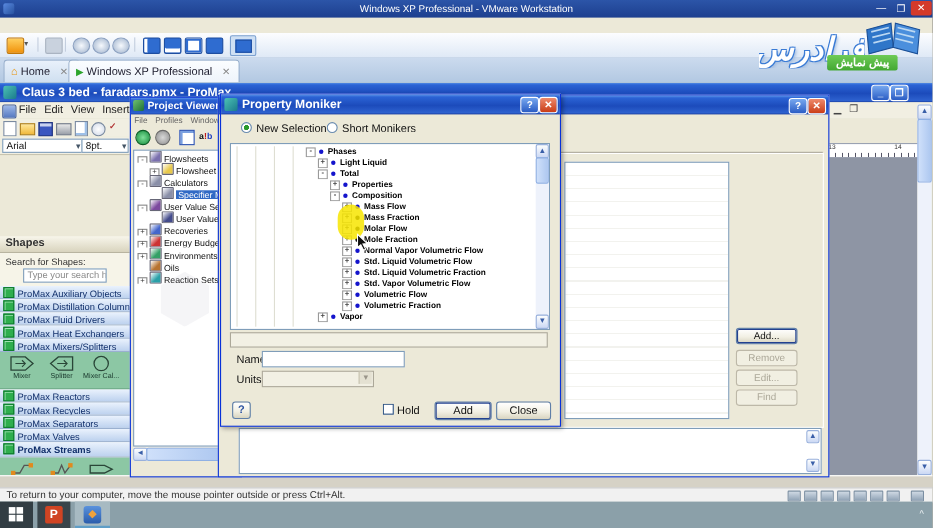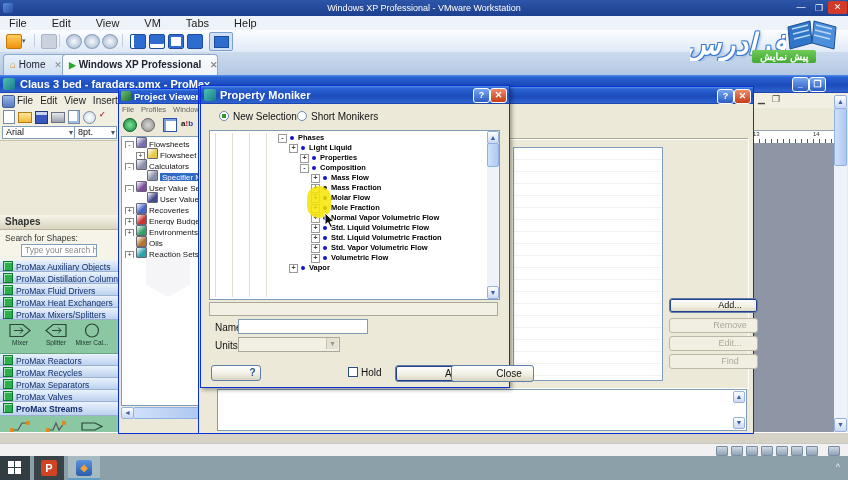--- a/index.html
+++ b/index.html
@@ -28,21 +28,21 @@
   #brand-badge{background:linear-gradient(#6ecb57,#43a832);color:#fff;font-size:10px;font-weight:bold;
     padding:1px 8px;border-radius:2px;}
 
   
   .xp-title{background:linear-gradient(180deg,#5a93e8 0%,#2b63d5 12%,#1c4bbb 55%,#2e62cf 92%,#16399b 100%);
     color:#fff;font-weight:bold;font-size:11px;}
   .xp-btn{position:absolute;width:15px;height:13px;border:1px solid #fff;border-radius:3px;
     background:linear-gradient(#77a8ef,#2a5cc4);color:#fff;font-size:9px;line-height:12px;text-align:center;}
   .sunken{background:#fff;border:1px solid #7f9db9;}
   .xpbutton{background:linear-gradient(#ffffff,#f2f0e4 55%,#d8d4c0);border:1px solid #5f7fa8;
-    border-radius:3px;font-size:10px;text-align:center;color:#111;padding-left:33px;}
+    border-radius:3px;font-size:10px;text-align:center;color:#111;}
   .xpbutton.default{outline:1px solid #23408f;outline-offset:-2px;}
   .xpbutton.disabled{background:#f1efe2;border:1px solid #bdb8a8;color:#aca899;outline:none;}
 
   
   #shapes-panel{left:0;top:140px;width:118px;height:292px;background:#f6f4e8;border-right:1px solid #b6b2a0;}
   .shp-bar{height:10px;padding:1px 0 0 3px;background:linear-gradient(#eaf2fd,#bcd1ee);
     border-bottom:1px solid #9ab0d0;font-size:8.5px;color:#12306b;white-space:nowrap;overflow:hidden;}
   .shp-bar .cube{display:inline-block;width:8px;height:8px;background:#2fae4e;border:1px solid #0c7a2c;
     vertical-align:-1px;margin-right:3px;box-shadow:inset 1px 1px 0 #9fe3b2;}
   .shp-group{background:#8cc7a4;border-bottom:1px solid #6aa584;display:flex;flex-wrap:wrap;
@@ -86,21 +86,20 @@
 <div id="screen">
 
   <div class="r nosel" id="vm-titlebar">
     <div class="r" style="left:3px;top:3px;width:10px;height:10px;background:linear-gradient(135deg,#5a8ae0,#27519e);border-radius:2px;"></div>
     <span>Windows XP Professional - VMware Workstation</span>
     <div class="r" style="right:40px;top:3px;width:14px;height:11px;color:#fff;font-size:9px;line-height:9px;text-align:center;">—</div>
     <div class="r" style="right:22px;top:3px;width:14px;height:11px;color:#fff;font-size:9px;line-height:11px;text-align:center;">❐</div>
     <div class="r" style="right:1px;top:1px;width:19px;height:13px;background:#d43a2a;color:#fff;font-size:9px;line-height:13px;text-align:center;border-radius:2px;">✕</div>
   </div>
 
-  <div class="r nosel" id="vm-menubar"><span style="margin-right: 7px;">File</span><span style="margin-right: 7px;">Edit</span><span style="margin-right: 7px;">View</span><span style="margin-right: 7px;">VM</span><span style="margin-right: 7px;">Tabs</span><span style="margin-right: 7px;">Help</span></div>
 
   <div class="r" id="vm-toolbar">
     <div class="vmt" style="left:6px;background:linear-gradient(#ffcf5e,#f0920b);border:1px solid #c27708;"></div>
     <div class="vmt" style="left:22px;width:8px;color:#555;font-size:7px;line-height:13px;border:none;">▾</div>
     <div class="r" style="left:34px;top:4px;width:1px;height:13px;background:#c3cede;"></div>
     <div class="vmt" style="left:41px;background:#c9d2de;border:1px solid #aab4c2;"></div>
     <div class="r" style="left:59px;top:4px;width:1px;height:13px;background:#c3cede;"></div>
     <div class="vmt" style="left:66px;border-radius:50%;background:radial-gradient(#f6f9fd,#9fb2cc);border:1px solid #8ba0c0;"></div>
     <div class="vmt" style="left:84px;border-radius:50%;background:radial-gradient(#f6f9fd,#9fb2cc);border:1px solid #8ba0c0;"></div>
     <div class="vmt" style="left:102px;border-radius:50%;background:radial-gradient(#f6f9fd,#9fb2cc);border:1px solid #8ba0c0;"></div>
@@ -113,21 +112,21 @@
       <div class="r" style="left:4px;top:3px;width:13px;height:10px;background:#2f6cd0;border:1px solid #1d4da0;"></div>
     </div>
   </div>
 
   <div class="r" id="vm-tabbar">
     <div class="vtab nosel" style="left:3px;width:56px;background:linear-gradient(#e9f1fb,#cfdff0);">
       <span style="color:#e8930c;font-size:10px;">⌂</span>
       <span>Home</span>
       <span class="x">✕</span>
     </div>
-    <div class="vtab nosel" style="left:62px;width:142px;background:linear-gradient(#fbfdff,#eef4fb);font-weight:bold;">
+    <div class="vtab nosel" style="left:62px;width:142px;background:linear-gradient(#fbfdff,#eef4fb);font-weight:normal;">
       <span style="color:#2ca52c;font-size:9px;">▶</span>
       <span>Windows XP Professional</span>
       <span class="x">✕</span>
     </div>
   </div>
 
   <div class="r" style="left:690px;top:17px;width:158px;height:44px;z-index:80;">
     <svg class="r" style="left:96px;top:2px;" width="52" height="32" viewBox="0 0 52 32">
       <polygon points="2,8 24,2 26,24 4,30" fill="#2f76c9" stroke="#1b4f96" stroke-width="1"></polygon>
       <polygon points="50,8 28,2 26,24 48,30" fill="#4b8fdd" stroke="#1b4f96" stroke-width="1"></polygon>
@@ -334,20 +333,25 @@
               <span class="mk-exp" style="left: 68px;">-</span>
               <span class="mk-dot" style="left: 80px; background: rgb(20, 20, 204);"></span>
               <span style="position: absolute; left: 88px;">Phases</span>
             </div>
             <div class="mk-row nosel">
               <span class="mk-exp" style="left: 79px;">+</span>
               <span class="mk-dot" style="left: 91px; background: rgb(20, 20, 204);"></span>
               <span style="position: absolute; left: 99px;">Light Liquid</span>
             </div>
             <div class="mk-row nosel">
+              <span class="mk-exp" style="left: 79px;">-</span>
+              <span class="mk-dot" style="left: 91px; background: rgb(20, 20, 204);"></span>
+              <span style="position: absolute; left: 99px;">Total</span>
+            </div>
+            <div class="mk-row nosel">
               <span class="mk-exp" style="left: 90px;">+</span>
               <span class="mk-dot" style="left: 102px; background: rgb(20, 20, 204);"></span>
               <span style="position: absolute; left: 110px;">Properties</span>
             </div>
             <div class="mk-row nosel">
               <span class="mk-exp" style="left: 90px;">-</span>
               <span class="mk-dot" style="left: 102px; background: rgb(20, 20, 204);"></span>
               <span style="position: absolute; left: 110px;">Composition</span>
             </div>
             <div class="mk-row nosel">
@@ -387,20 +391,25 @@
             </div>
             <div class="mk-row nosel">
               <span class="mk-exp" style="left: 101px;">+</span>
               <span class="mk-dot" style="left: 113px; background: rgb(20, 20, 204);"></span>
               <span style="position: absolute; left: 121px;">Std. Vapor Volumetric Flow</span>
             </div>
             <div class="mk-row nosel">
               <span class="mk-exp" style="left: 101px;">+</span>
               <span class="mk-dot" style="left: 113px; background: rgb(20, 20, 204);"></span>
               <span style="position: absolute; left: 121px;">Volumetric Flow</span>
+            </div>
+            <div class="mk-row nosel">
+              <span class="mk-exp" style="left: 101px;">+</span>
+              <span class="mk-dot" style="left: 113px; background: rgb(20, 20, 204);"></span>
+              <span style="position: absolute; left: 121px;">Volumetric Fraction</span>
             </div>
             <div class="mk-row nosel">
               <span class="mk-exp" style="left: 79px;">+</span>
               <span class="mk-dot" style="left: 91px; background: rgb(20, 20, 204);"></span>
               <span style="position: absolute; left: 99px;">Vapor</span>
             </div>
           </div>
         <div class="r" style="left:97px;top:55px;width:24px;height:32px;border-radius:12px;background:#f7e500;opacity:.85;z-index:5;pointer-events:none;"></div>
         <div class="r" style="right:0;top:0;width:12px;height:100%;background:#eef2fb;z-index:6;">
           <div class="sb-btn" style="left:0;top:0;width:10px;height:11px;line-height:11px;">▲</div>
@@ -428,20 +437,21 @@
     </div>
 
     <svg class="cursor-arrow" style="left:324px;top:137px;" width="12" height="17" viewBox="0 0 12 17">
       <polygon points="1,1 1,13 4,10.5 6.5,15.5 8.5,14.5 6,9.8 10,9.5" fill="#111" stroke="#fff" stroke-width="1"></polygon>
     </svg>
 
     <div class="r" style="left:0;top:357px;width:848px;height:11px;background:#d6d2c6;border-top:1px solid #fff;"></div>
   </div>
 
   <div class="r nosel" style="left:0;top:443px;width:848px;height:13px;background:#f1f1f1;border-top:1px solid #c8c8c8;font-size:9px;color:#333;line-height:13px;">
+    <span style="margin-left:6px;">To return to your computer, move the mouse pointer outside or press Ctrl+Alt.</span>
     <span id="vm-tray" class="r" style="right:8px;top:2px;height:9px;"><span style="display: inline-block; width: 10px; height: 8px; margin-left: 3px; border-radius: 1px; background: linear-gradient(rgb(207, 217, 228), rgb(143, 162, 181)); border: 1px solid rgb(122, 142, 162); vertical-align: top;"></span><span style="display: inline-block; width: 10px; height: 8px; margin-left: 3px; border-radius: 1px; background: linear-gradient(rgb(207, 217, 228), rgb(143, 162, 181)); border: 1px solid rgb(122, 142, 162); vertical-align: top;"></span><span style="display: inline-block; width: 10px; height: 8px; margin-left: 3px; border-radius: 1px; background: linear-gradient(rgb(207, 217, 228), rgb(143, 162, 181)); border: 1px solid rgb(122, 142, 162); vertical-align: top;"></span><span style="display: inline-block; width: 10px; height: 8px; margin-left: 3px; border-radius: 1px; background: linear-gradient(rgb(207, 217, 228), rgb(143, 162, 181)); border: 1px solid rgb(122, 142, 162); vertical-align: top;"></span><span style="display: inline-block; width: 10px; height: 8px; margin-left: 3px; border-radius: 1px; background: linear-gradient(rgb(207, 217, 228), rgb(143, 162, 181)); border: 1px solid rgb(122, 142, 162); vertical-align: top;"></span><span style="display: inline-block; width: 10px; height: 8px; margin-left: 3px; border-radius: 1px; background: linear-gradient(rgb(207, 217, 228), rgb(143, 162, 181)); border: 1px solid rgb(122, 142, 162); vertical-align: top;"></span><span style="display: inline-block; width: 10px; height: 8px; margin-left: 3px; border-radius: 1px; background: linear-gradient(rgb(207, 217, 228), rgb(143, 162, 181)); border: 1px solid rgb(122, 142, 162); vertical-align: top;"></span><span style="display: inline-block; width: 10px; height: 8px; margin-left: 10px; border-radius: 1px; background: linear-gradient(rgb(207, 217, 228), rgb(143, 162, 181)); border: 1px solid rgb(122, 142, 162); vertical-align: top;"></span></span>
   </div>
 
   <div class="r" id="taskbar">
     <div class="tb-btn" style="left:0;width:30px;background:#323d43;">
       <div class="r" style="left:8px;top:5px;width:13px;height:13px;background:
         linear-gradient(#fff,#fff) 0 0/6px 6px no-repeat,
         linear-gradient(#fff,#fff) 7px 0/6px 6px no-repeat,
         linear-gradient(#fff,#fff) 0 7px/6px 6px no-repeat,
         linear-gradient(#fff,#fff) 7px 7px/6px 6px no-repeat;"></div>

